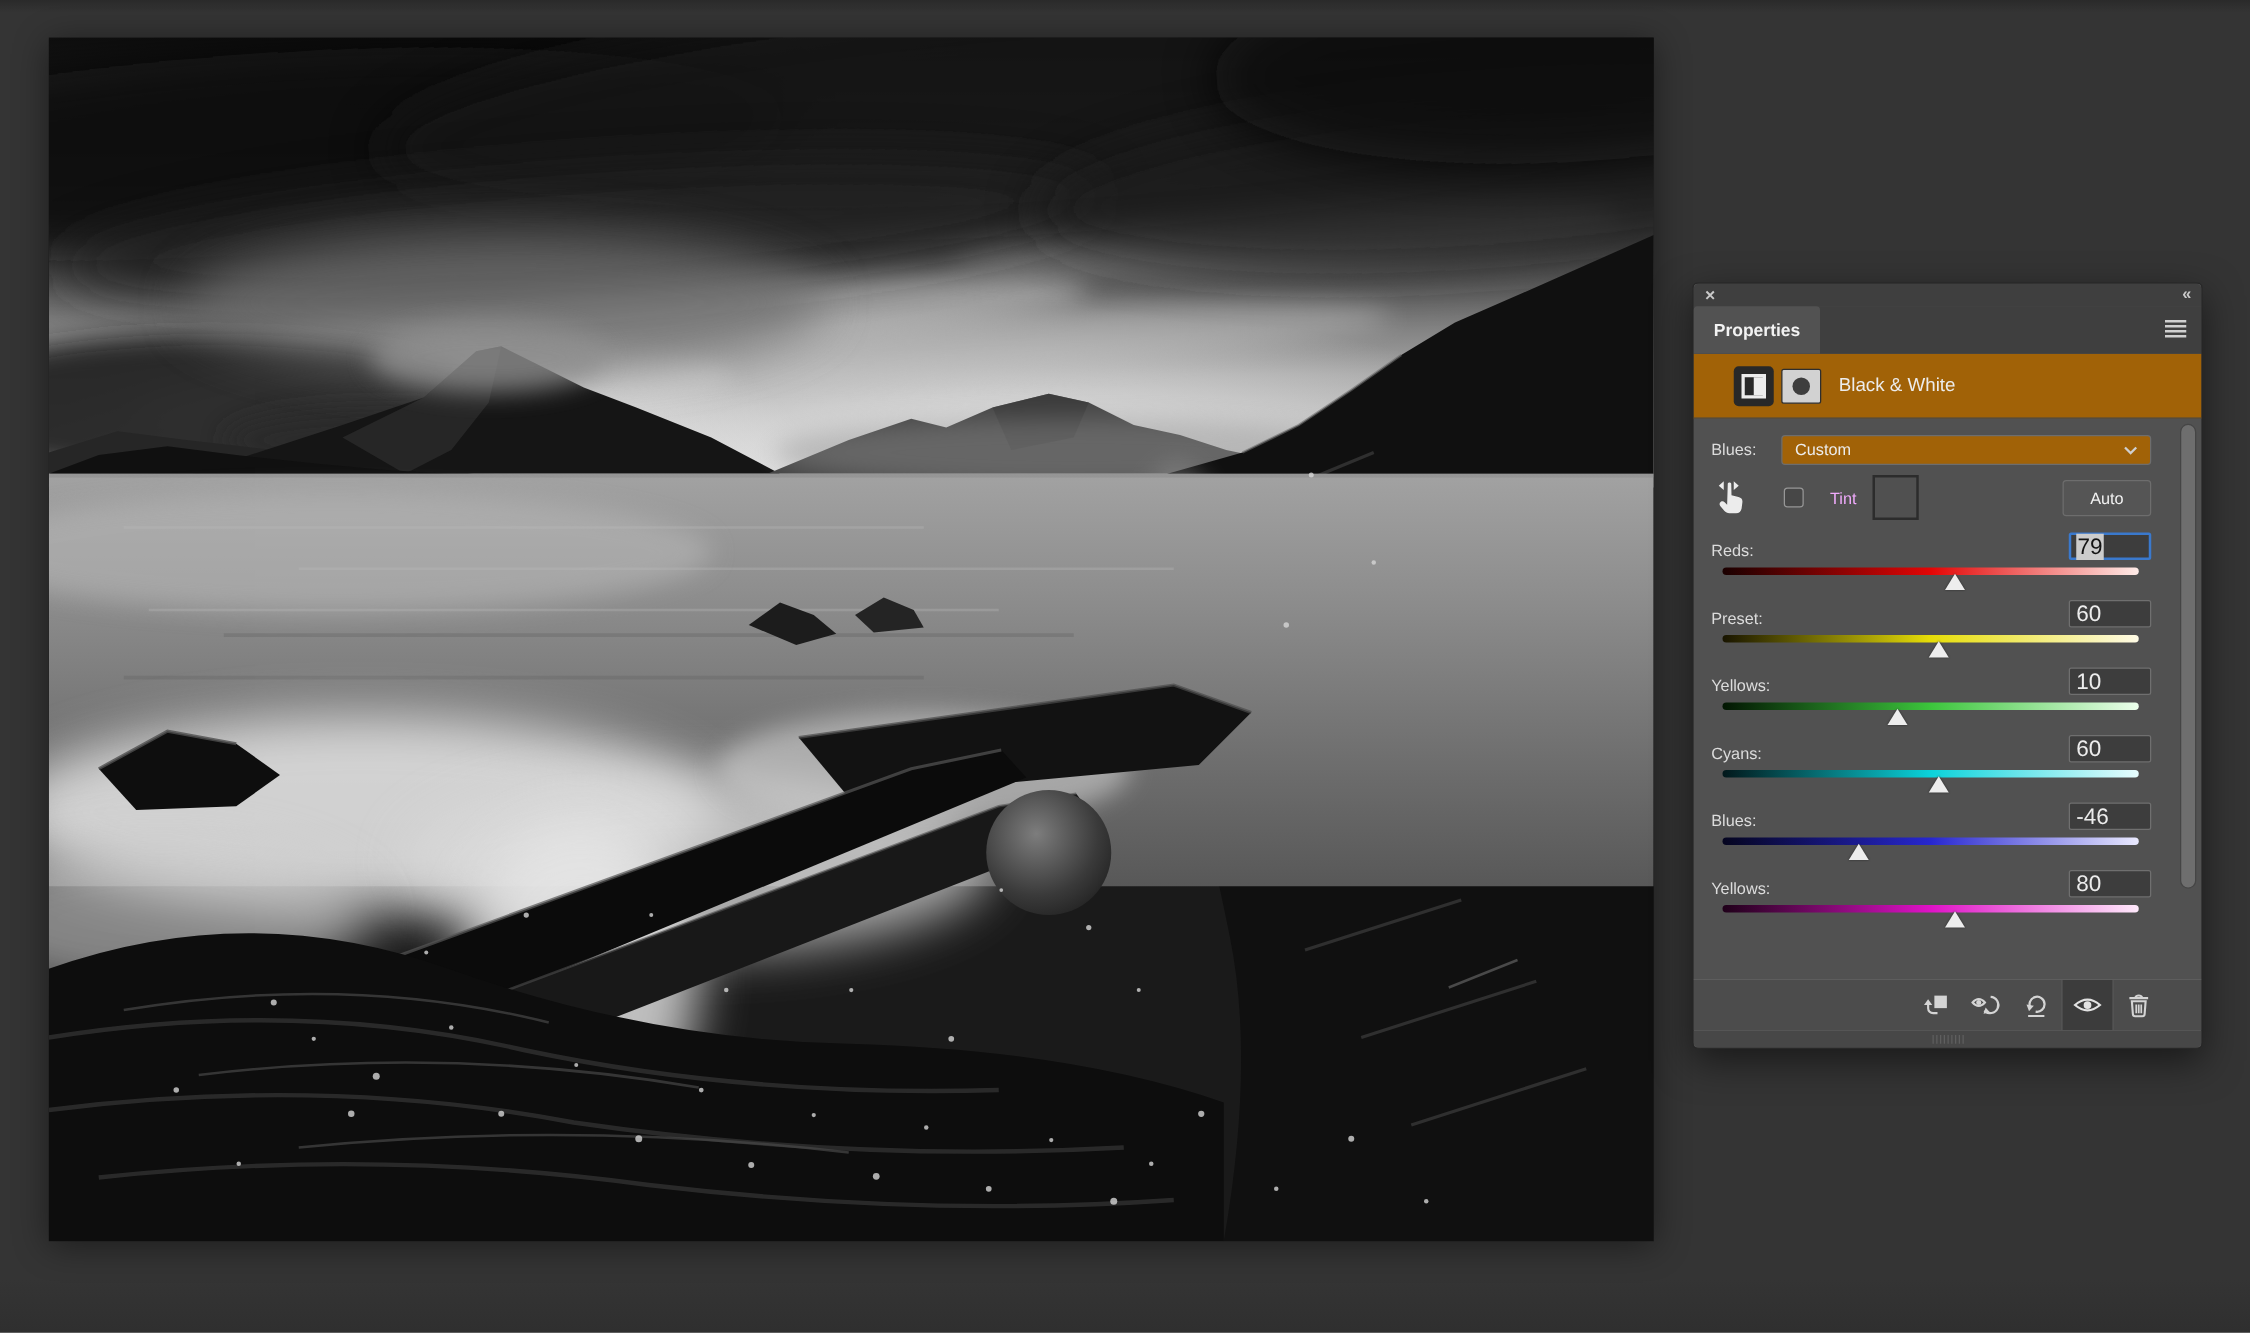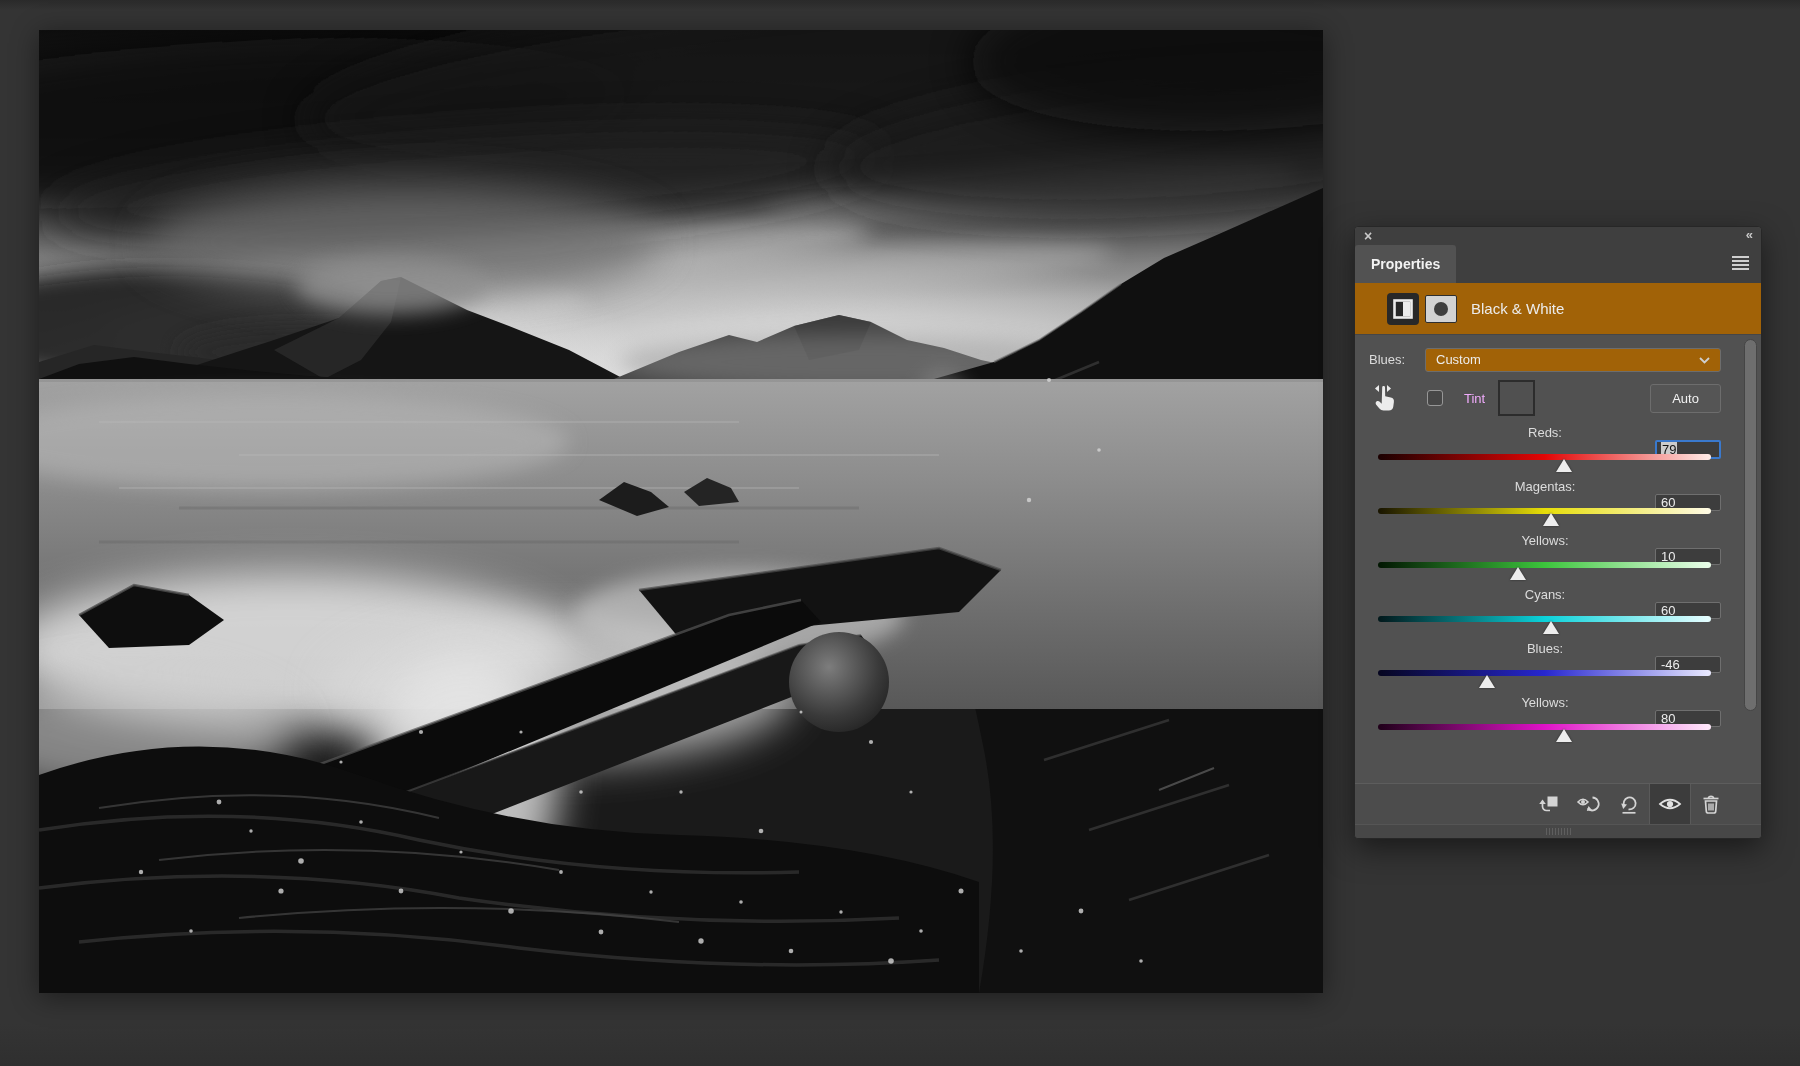--- a/index.html
+++ b/index.html
@@ -86,25 +86,25 @@
   .swatch{
     width:33px;height:32px;background:#505050;border:2px solid #2c2c2c;margin-left:13px;
   }
   .auto-btn{
     margin-left:auto;width:69px;height:27px;background:#555555;border:1px solid #6d6d6d;
     border-radius:3px;display:flex;align-items:center;justify-content:center;
     font-size:13px;color:#f2f2f2;
   }
   .sliders{margin-top:9px;}
   .srow{height:54px;position:relative;}
-  .srow .head{display:flex;align-items:center;height:23px;flex-direction:column;}
+  .srow .head{display:flex;align-items:flex-end;height:23px;}
   .srow .lbl{font-size:13px;color:#dcdcdc;}
   .num{
     margin-left:auto;width:66px;height:22px;background:#3d3d3d;border:1px solid #6f6f6f;
-    border-radius:2px;box-sizing:border-box;font-size:13px;color:#ececec;
+    border-radius:2px;box-sizing:border-box;font-size:18px;color:#ececec;
     display:flex;align-items:center;padding-left:5px;
   }
   .num.focused{border:2px solid #3a79cd;padding-left:4px;}
   .num.focused .val{background:#cccccc;color:#141414;padding:0 1px;}
   .trackwrap{position:absolute;left:9px;right:10px;top:29px;height:22px;}
   .track{height:6px;border-radius:3px;width:100%;}
   .thumb{
     position:absolute;top:5px;width:0;height:0;transform:translateX(-50%);
     border-left:8px solid transparent;border-right:8px solid transparent;
     border-bottom:13px solid #ededed;
@@ -367,21 +367,21 @@
               <span class="val">79</span>
             </div>
         </div>
         <div class="trackwrap">
             <div class="track" style="background: linear-gradient(90deg, rgb(26, 0, 0), rgb(227, 5, 5) 50%, rgb(255, 236, 232));"></div>
             <div class="thumb" style="left: 55.8%;"></div>
           </div>
       </div>
       <div class="srow">
         <div class="head">
-          <span class="lbl">Magentas:</span>
+          <span class="lbl">Preset:</span>
           <div class="num">
               <span class="val">60</span>
             </div>
         </div>
         <div class="trackwrap">
             <div class="track" style="background: linear-gradient(90deg, rgb(24, 20, 0), rgb(230, 221, 8) 50%, rgb(255, 251, 230));"></div>
             <div class="thumb" style="left: 52%;"></div>
           </div>
       </div>
       <div class="srow">

